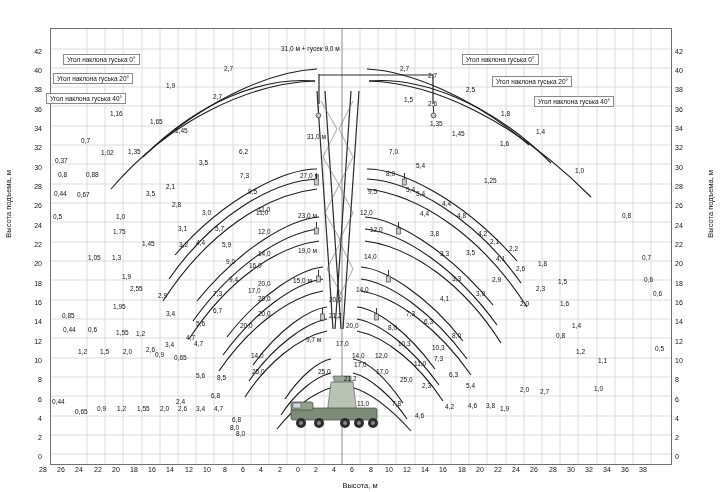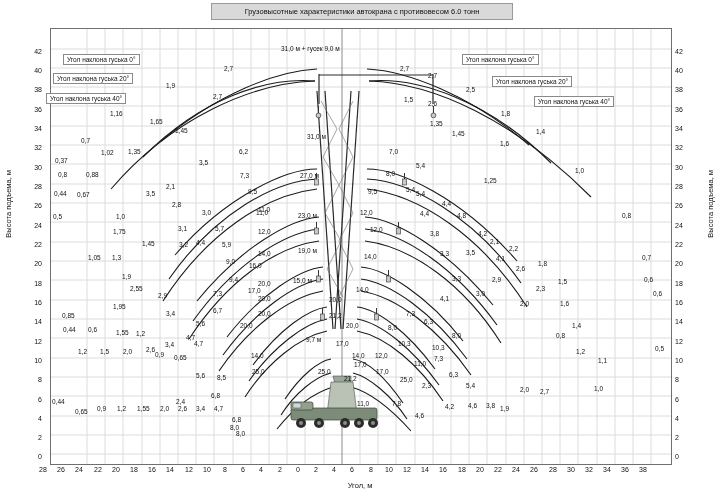--- a/index.html
+++ b/index.html
@@ -40,30 +40,27 @@
 
   .footer-x{position:absolute;left:0;right:0;bottom:2px;text-align:center;font-size:7.5px;color:#111;}
 
   .hook{position:absolute;width:7px;height:13px;}
 </style>
 </head>
 <body>
 
 <div id="root">
 
-  <div class="title-bar">
-    <span>Грузовысотные характеристики автокрана с противовесом 6.0 тонн</span>
-  </div>
 
   <div class="zone-label" style="left:135px;top:31px;">Зона работы 360°</div>
   <div class="zone-label" style="left:455px;top:31px;">Зона работы 260°</div>
 
   <div class="axis-label vert" style="left:4px;top:170px;">Высота подъема, м</div>
   <div class="axis-label vert" style="left:706px;top:170px;">Высота подъема, м</div>
-  <div class="footer-x">Угол, м</div>
+  <div class="footer-x">Высота, м</div>
 
   <div class="plot">
 
     <svg class="curves" viewBox="0 0 620 435">
 
       <g stroke="#dcdcdc" stroke-width="1">
         <line x1="36" y1="0" x2="36" y2="435"></line>
         <line x1="54" y1="0" x2="54" y2="435"></line>
         <line x1="72" y1="0" x2="72" y2="435"></line>
         <line x1="91" y1="0" x2="91" y2="435"></line>

